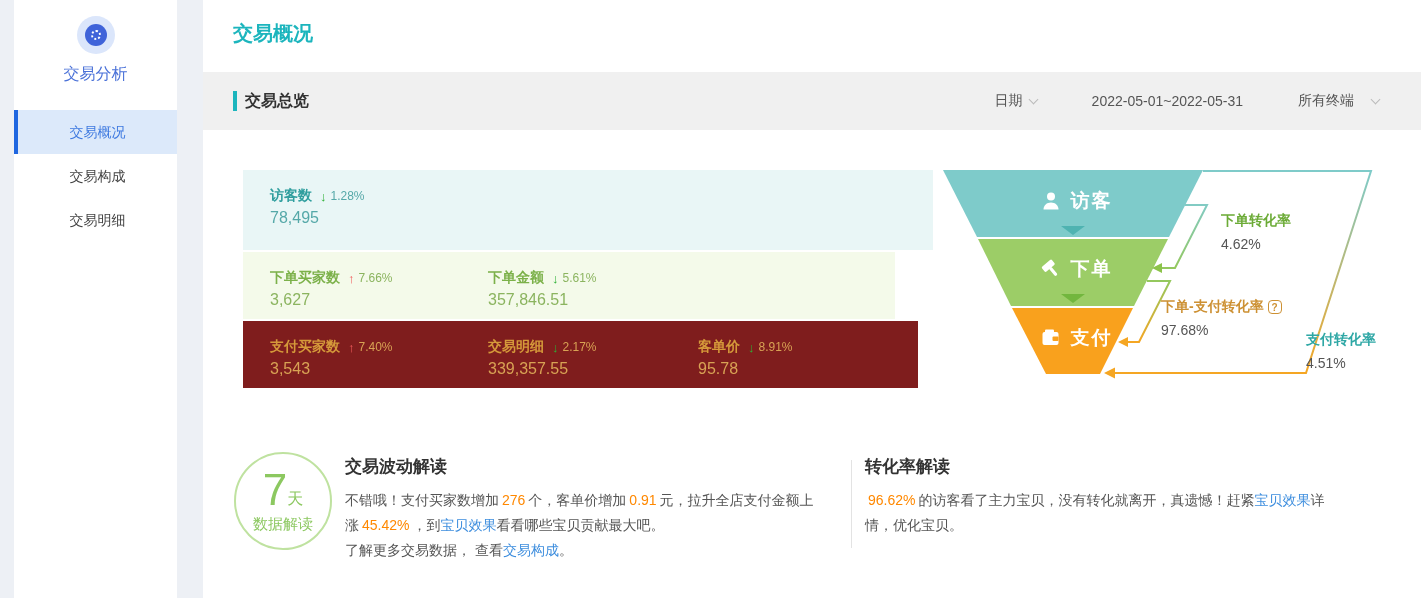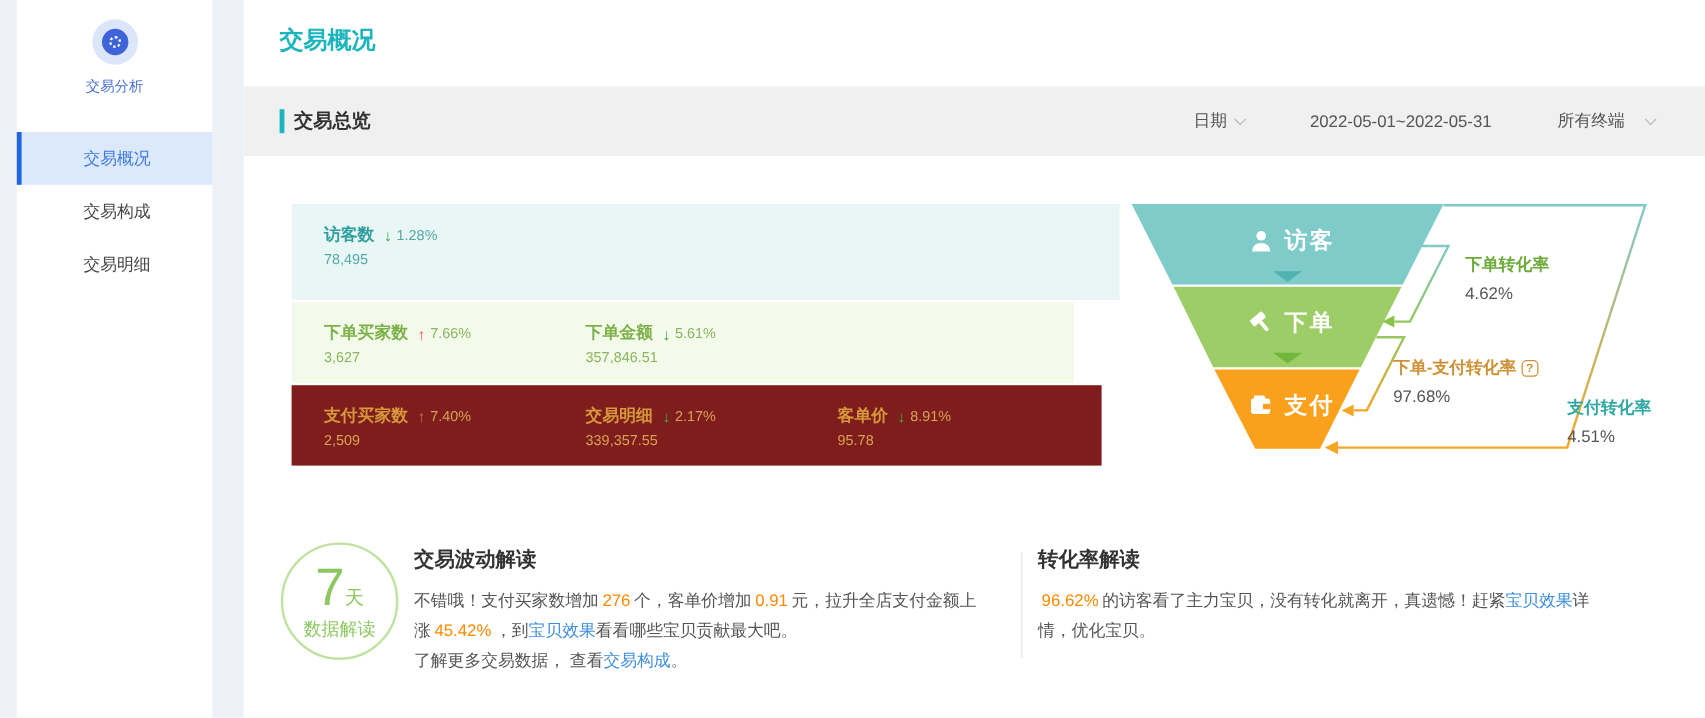--- a/index.html
+++ b/index.html
@@ -12,21 +12,21 @@
     color:#555;
   }
   
   .sidebar { position:absolute; left:14px; top:0; width:163px; height:598px; background:#fff; }
   .side-icon { position:absolute; left:63px; top:16px; width:38px; height:38px; border-radius:50%;
     background:#dbe6fb; display:flex; align-items:center; justify-content:center; }
   .side-icon .inner { width:22px; height:22px; border-radius:50%; background:#3f63d9;
     display:flex; align-items:center; justify-content:center; }
   .side-icon .ring { width:10px; height:10px; border-radius:50%; border:2px dotted #fff; }
   .side-title { position:absolute; top:64px; width:100%; text-align:center;
-    color:#4a71d8; font-size:12px; }
+    color:#4a71d8; font-size:16px; }
   .menu { position:absolute; top:110px; width:100%; }
   .menu-item { height:44px; line-height:44px; text-align:center; font-size:14px;
     color:#444; cursor:pointer; border-left:4px solid transparent; }
   .menu-item.active { background:#dce9fa; border-left:4px solid #1f66e0; color:#3f7ae0; }
   
   .main { position:absolute; left:203px; top:0; width:1218px; height:598px; background:#fff; }
   .page-title { position:absolute; left:30px; top:20px; font-size:20px; font-weight:bold; color:#1cb5bd; }
   .filter-bar { position:absolute; left:0; top:72px; width:1218px; height:58px; background:#f0f0f0;
     display:flex; align-items:center; }
   .section-title { margin-left:30px; font-size:16px; font-weight:bold; color:#333;
@@ -44,21 +44,21 @@
   .m-row { position:relative; margin-bottom:2px; }
   .m-row-visitor { width:690px; height:80px; background:#e9f6f6; }
   .m-row-order   { width:652px; height:67px; background:#f4faea; }
   .m-row-pay     { width:675px; height:67px; background:#7f1d1d; }
   .cell { position:absolute; top:17px; cursor:pointer; }
   .m-top { display:flex; align-items:center; font-size:14px; }
   .m-label { font-weight:bold; }
   .m-arrow { font-size:13px; font-weight:bold; margin:0 4px 0 8px; }
   .trend-up { color:#f15b5b; } .trend-down { color:#2eb135; }
   .m-change { font-size:12px; }
-  .m-value { margin-top:4px; font-size:12px; }
+  .m-value { margin-top:4px; font-size:16px; }
   .m-row-visitor .m-label { color:#2f9e9e; } .m-row-visitor .m-value,.m-row-visitor .m-change { color:#55a8a8; }
   .m-row-order .m-label { color:#7cb14a; } .m-row-order .m-value,.m-row-order .m-change { color:#8bb45f; }
   .m-row-pay .m-label { color:#d5993a; } .m-row-pay .m-value,.m-row-pay .m-change { color:#d8a254; }
   
   .funnel-svg { position:absolute; left:727px; top:160px; }
   .stage-label { position:absolute; width:146px; display:flex; align-items:center; justify-content:center;
     color:#fff; font-size:19px; font-weight:bold; letter-spacing:2px; }
   .stage-label svg { margin-right:9px; }
   .conv { position:absolute; font-size:14px; }
   .conv .c-label { font-weight:bold; display:flex; align-items:center; }
@@ -153,21 +153,21 @@
         <div class="m-value">357,846.51</div>
       </div>
     </div>
     <div class="m-row m-row-pay">
       <div class="cell" style="left:27px">
         <div class="m-top">
           <span class="m-label">支付买家数</span>
           <span class="m-arrow trend-up">↑</span>
           <span class="m-change">7.40%</span>
         </div>
-        <div class="m-value">2,509</div>
+        <div class="m-value">3,543</div>
       </div>
       <div class="cell" style="left:245px">
         <div class="m-top">
           <span class="m-label">交易明细</span>
           <span class="m-arrow trend-down">↓</span>
           <span class="m-change">2.17%</span>
         </div>
         <div class="m-value">339,357.55</div>
       </div>
       <div class="cell" style="left:455px">

